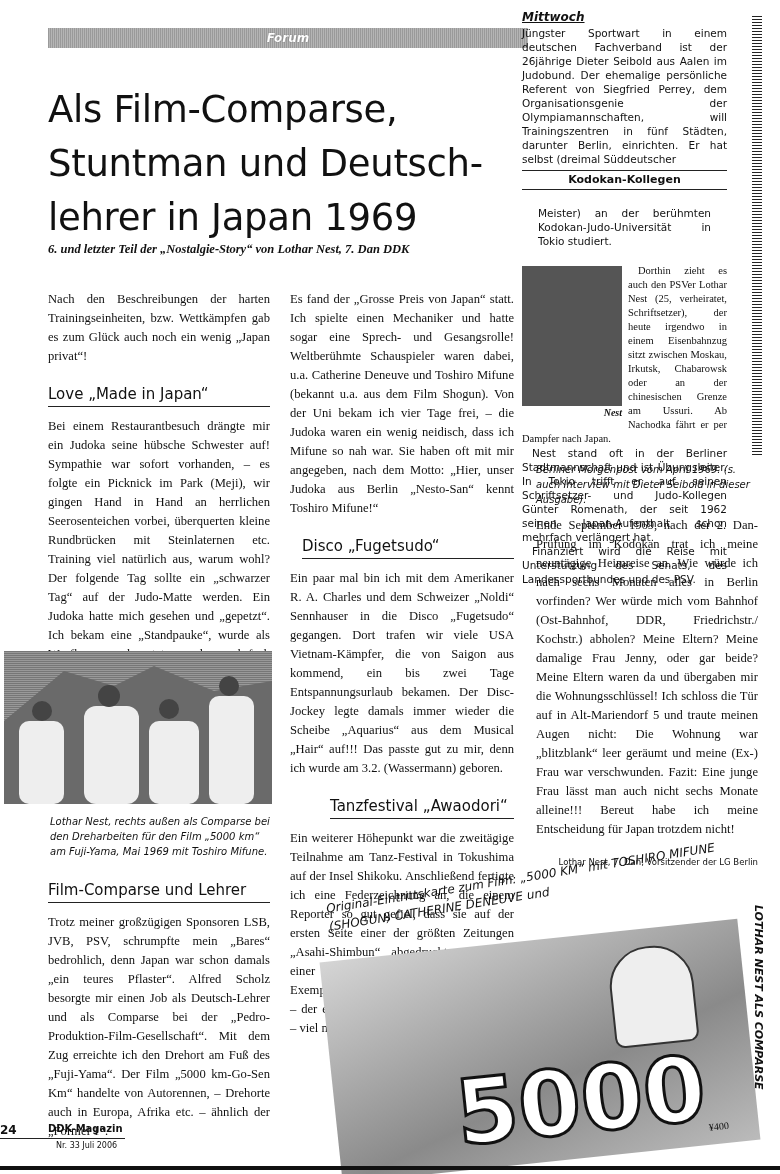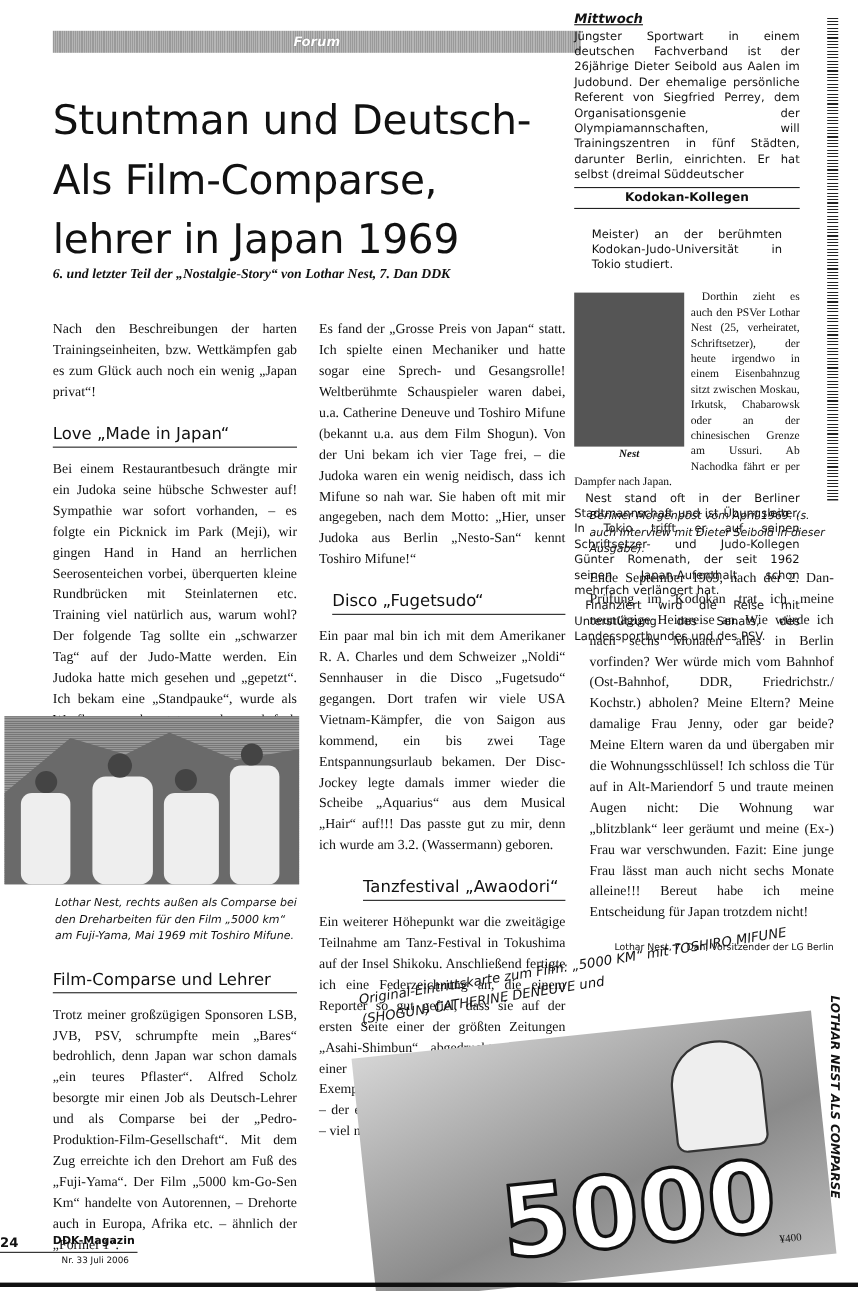--- a/index.html
+++ b/index.html
@@ -19,22 +19,22 @@
   .footer-rule { left: 0; top: 1166px; width: 780px; height: 4px; background: #111; }
 </style>
 </head>
 <body>
 
 <div class="abs forum-bar">
     <span>Forum</span>
   </div>
 
 <div class="abs headline">
+  <div>Als Film-Comparse,</div>
   <div>Stuntman und Deutsch-</div>
-  <div>Als Film-Comparse,</div>
   <div>lehrer in Japan 1969</div>
 </div>
 <div class="abs subtitle">6. und letzter Teil der „Nostalgie-Story“ von Lothar Nest, 7. Dan DDK</div>
 
 <div class="abs col" style="left:48px;top:290px;width:222px;">
   <p>Nach den Beschreibungen der harten Trainingseinheiten, bzw. Wettkämpfen gab es zum Glück auch noch ein wenig „Japan privat“!</p>
   <div class="h2" style="margin-top:18px;">Love „Made in Japan“</div>
   <p style="margin-top:10px;">Bei einem Restaurantbesuch drängte mir ein Judoka seine hübsche Schwester auf! Sympathie war sofort vorhanden, – es folgte ein Picknick im Park (Meji), wir gingen Hand in Hand an herrlichen Seerosenteichen vorbei, überquerten kleine Rundbrücken mit Steinlaternen etc. Training viel natürlich aus, warum wohl? Der folgende Tag sollte ein „schwarzer Tag“ auf der Judo-Matte werden. Ein Judoka hatte mich gesehen und „gepetzt“. Ich bekam eine „Standpauke“, wurde als Wurflappen benutzt und mehrfach abgewürgt! Sie sagten: „Ich wisse schon warum!“ Konsequenz: Wir trafen uns heimlich!</p>
 </div>
 
@@ -70,21 +70,21 @@
   <p style="margin-top:10px;">Ein weiterer Höhepunkt war die zweitägige Teilnahme am Tanz-Festival in Tokushima auf der Insel Shikoku. Anschließend fertigte ich eine Federzeichnung an, die einem Reporter so gut gefiel, dass sie auf der ersten Seite einer der größten Zeitungen „Asahi-Shimbun“ abgedruckt wurde, in einer Auflage von über 10 Millionen Exemplaren. Als Schriftsetzer und Grafiker – der eigentlich Kunstmaler werden wollte – viel mir das Zeichnen und Malen leicht!</p>
 </div>
 
 <div class="abs clip" style="left:522px;top:10px;width:205px;">
   <div style="font-weight:bold;font-style:italic;text-decoration:underline;font-size:12px;">Mittwoch</div>
   <p style="margin:2px 0 0;">Jüngster Sportwart in einem deutschen Fachverband ist der 26jährige Dieter Seibold aus Aalen im Judobund. Der ehemalige persönliche Referent von Siegfried Perrey, dem Organisationsgenie der Olympiamannschaften, will Trainingszentren in fünf Städten, darunter Berlin, einrichten. Er hat selbst (dreimal Süddeutscher</p>
   <div style="border-top:1px solid #222;border-bottom:1px solid #222;text-align:center;font-weight:bold;font-size:11px;margin:4px 0;padding:2px 0;">Kodokan-Kollegen</div>
   <p style="margin:16px;">Meister) an der berühmten Kodokan-Judo-Universität in Tokio studiert.</p>
   <div style="float:left;width:100px;margin:2px 6px 0 0;">
     <div class="photo" style="height:140px;background:#555;"></div>
-    <div style="text-align:center;font-weight:bold;font-style:italic;font-family:'Liberation Serif',serif;font-size:10px;">Nest</div>
+    <div style="text-align:right;font-weight:bold;font-style:italic;font-family:'Liberation Serif',serif;font-size:10px;">Nest</div>
   </div>
   <p style="margin:0;text-indent:10px;font-family:Liberation Serif, serif;">Dorthin zieht es auch den PSVer Lothar Nest (25, verheiratet, Schriftsetzer), der heute irgendwo in einem Eisenbahnzug sitzt zwischen Moskau, Irkutsk, Chabarowsk oder an der chinesischen Grenze am Ussuri. Ab Nachodka fährt er per Dampfer nach Japan.</p>
   <p style="margin:0;text-indent:10px;">Nest stand oft in der Berliner Stadtmannschaft und ist Übungsleiter. In Tokio trifft er auf seinen Schriftsetzer- und Judo-Kollegen Günter Romenath, der seit 1962 seinen Japan-Aufenthalt schon mehrfach verlängert hat.</p>
   <p style="margin:0;text-indent:10px;">Finanziert wird die Reise mit Unterstützung des Senats, des Landessportbundes und des PSV.</p>
 </div>
 <div class="abs barcode"></div>
 <div class="abs caption" style="left:536px;top:462px;width:225px;">Berliner Morgenpost vom April 1969. (s. auch Interview mit Dieter Seibold in dieser Ausgabe).</div>
 
 <div class="abs col" style="left:536px;top:506px;width:222px;">
   <p style="margin-top:10px;">Ende September 1969, nach der 2. Dan-Prüfung im Kodokan trat ich meine neuntägige Heimreise an. Wie würde ich nach sechs Monaten alles in Berlin vorfinden? Wer würde mich vom Bahnhof (Ost-Bahnhof, DDR, Friedrichstr./ Kochstr.) abholen? Meine Eltern? Meine damalige Frau Jenny, oder gar beide? Meine Eltern waren da und übergaben mir die Wohnungsschlüssel! Ich schloss die Tür auf in Alt-Mariendorf 5 und traute meinen Augen nicht: Die Wohnung war „blitzblank“ leer geräumt und meine (Ex-) Frau war verschwunden. Fazit: Eine junge Frau lässt man auch nicht sechs Monate alleine!!! Bereut habe ich meine Entscheidung für Japan trotzdem nicht!</p>

